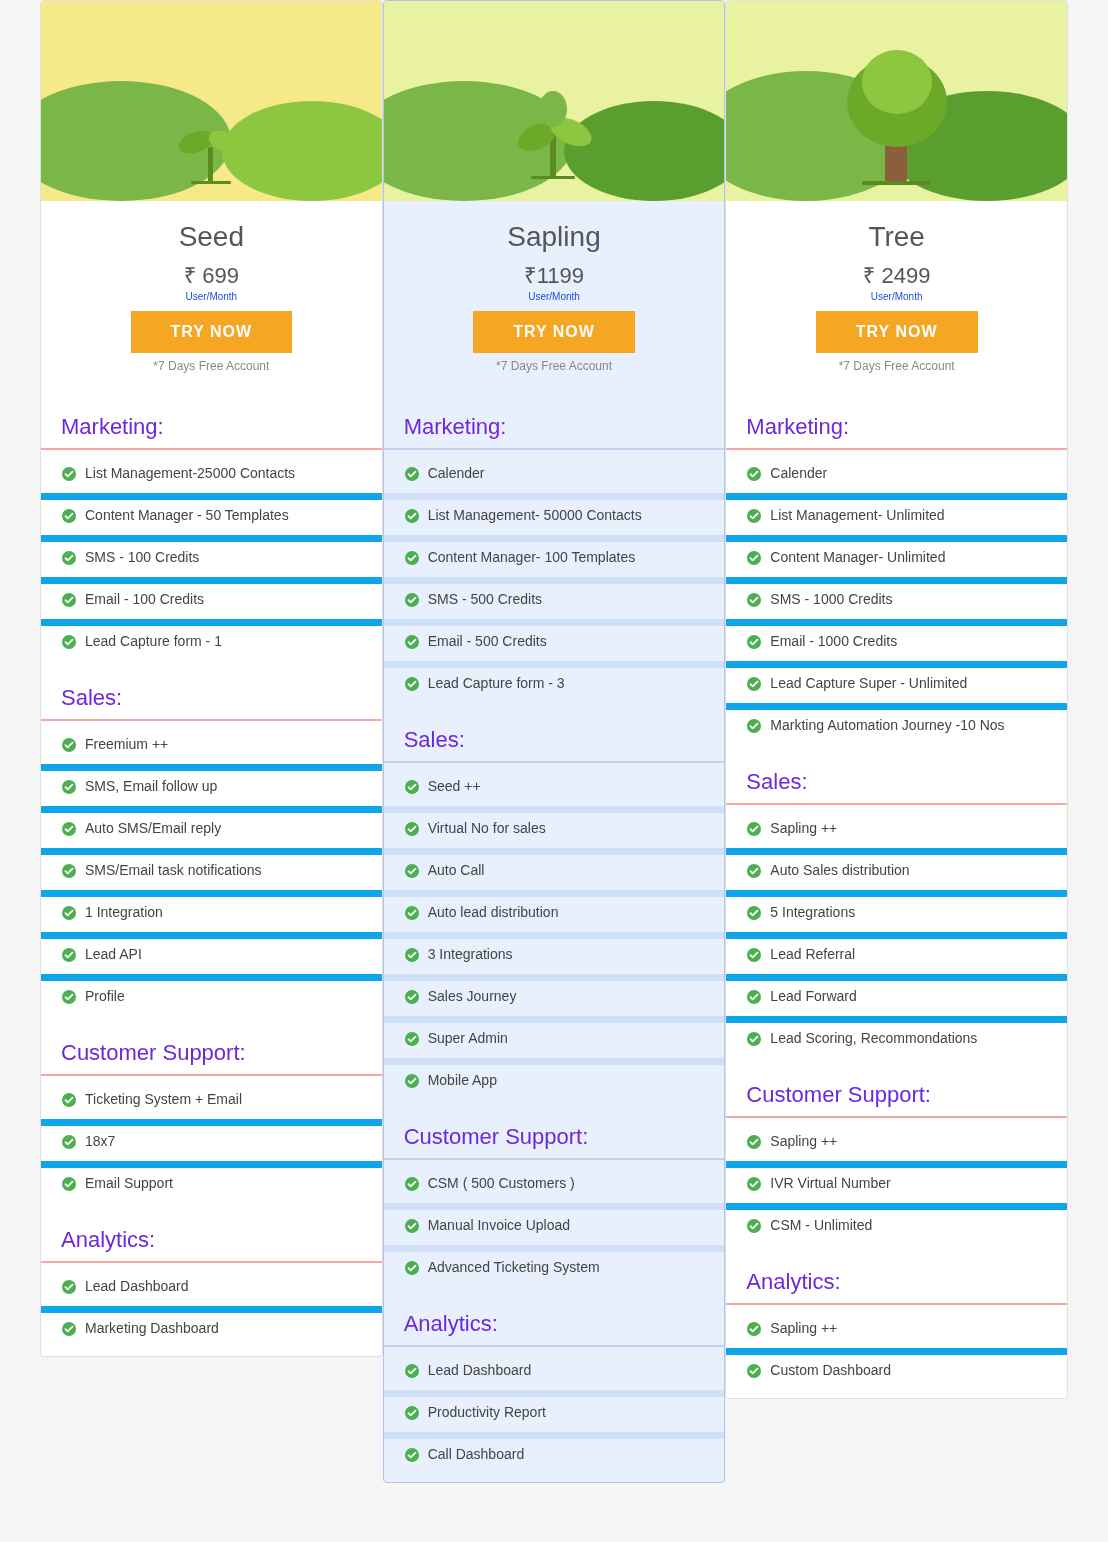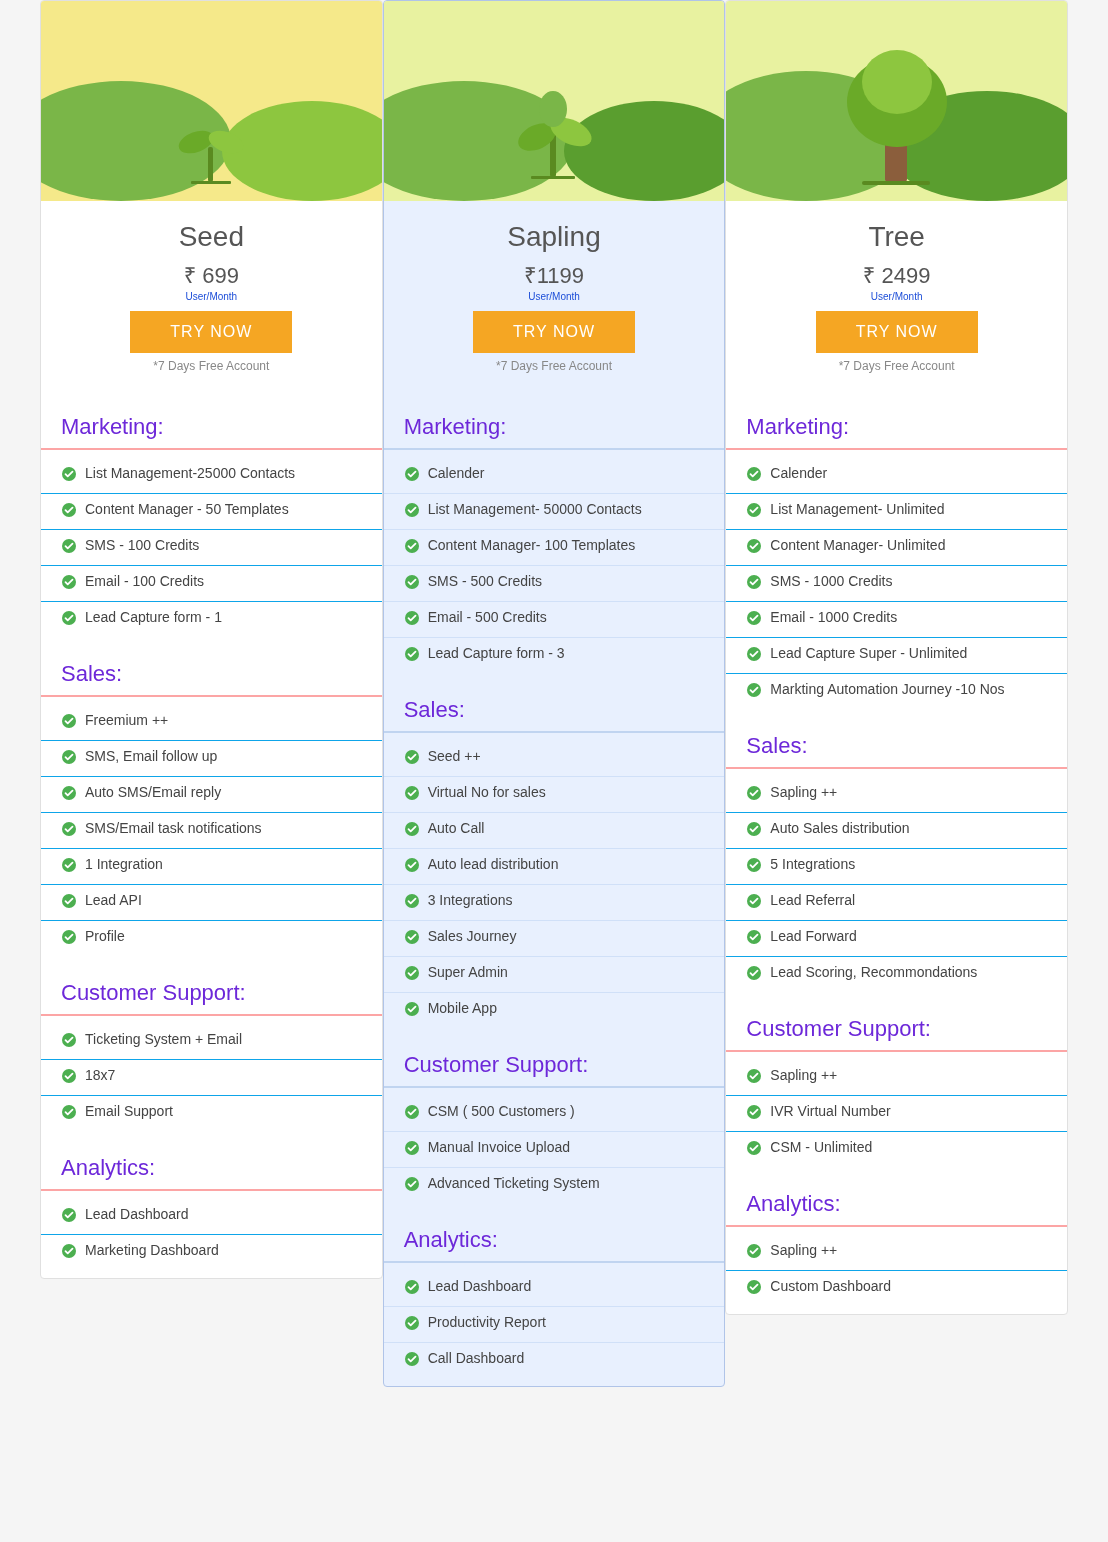--- a/index.html
+++ b/index.html
@@ -114,21 +114,21 @@
       font-size: 10px;
       color: #1d4ed8;
       margin-bottom: 9px;
     }
     .try-now-btn {
       background: #f5a623;
       color: #fff;
       border: none;
       padding: 12px 40px;
       font-size: 16px;
-      font-weight: 400;
+      font-weight: 700;
       letter-spacing: 1px;
       border-radius: 0;
       cursor: pointer;
       display: inline-block;
       margin-bottom: 6px;
     }
     .free-account {
       font-size: 12px;
       color: #888;
       display: block;
@@ -141,21 +141,21 @@
       padding: 16px 20px 8px;
       border-bottom: 2px solid #fca5a5;
     }
     .feature-list {
       padding: 8px 0;
     }
     .feature-item {
       display: flex;
       align-items: flex-start;
       padding: 7px 20px;
-      border-bottom: 1px solid #0ea5e9;
+      border-bottom: 7px solid #0ea5e9;
       font-size: 14px;
       color: #444;
       gap: 8px;
     }
     .feature-item:last-child {
       border-bottom: none;
     }
     .check-icon {
       color: #4CAF50;
       font-size: 16px;

